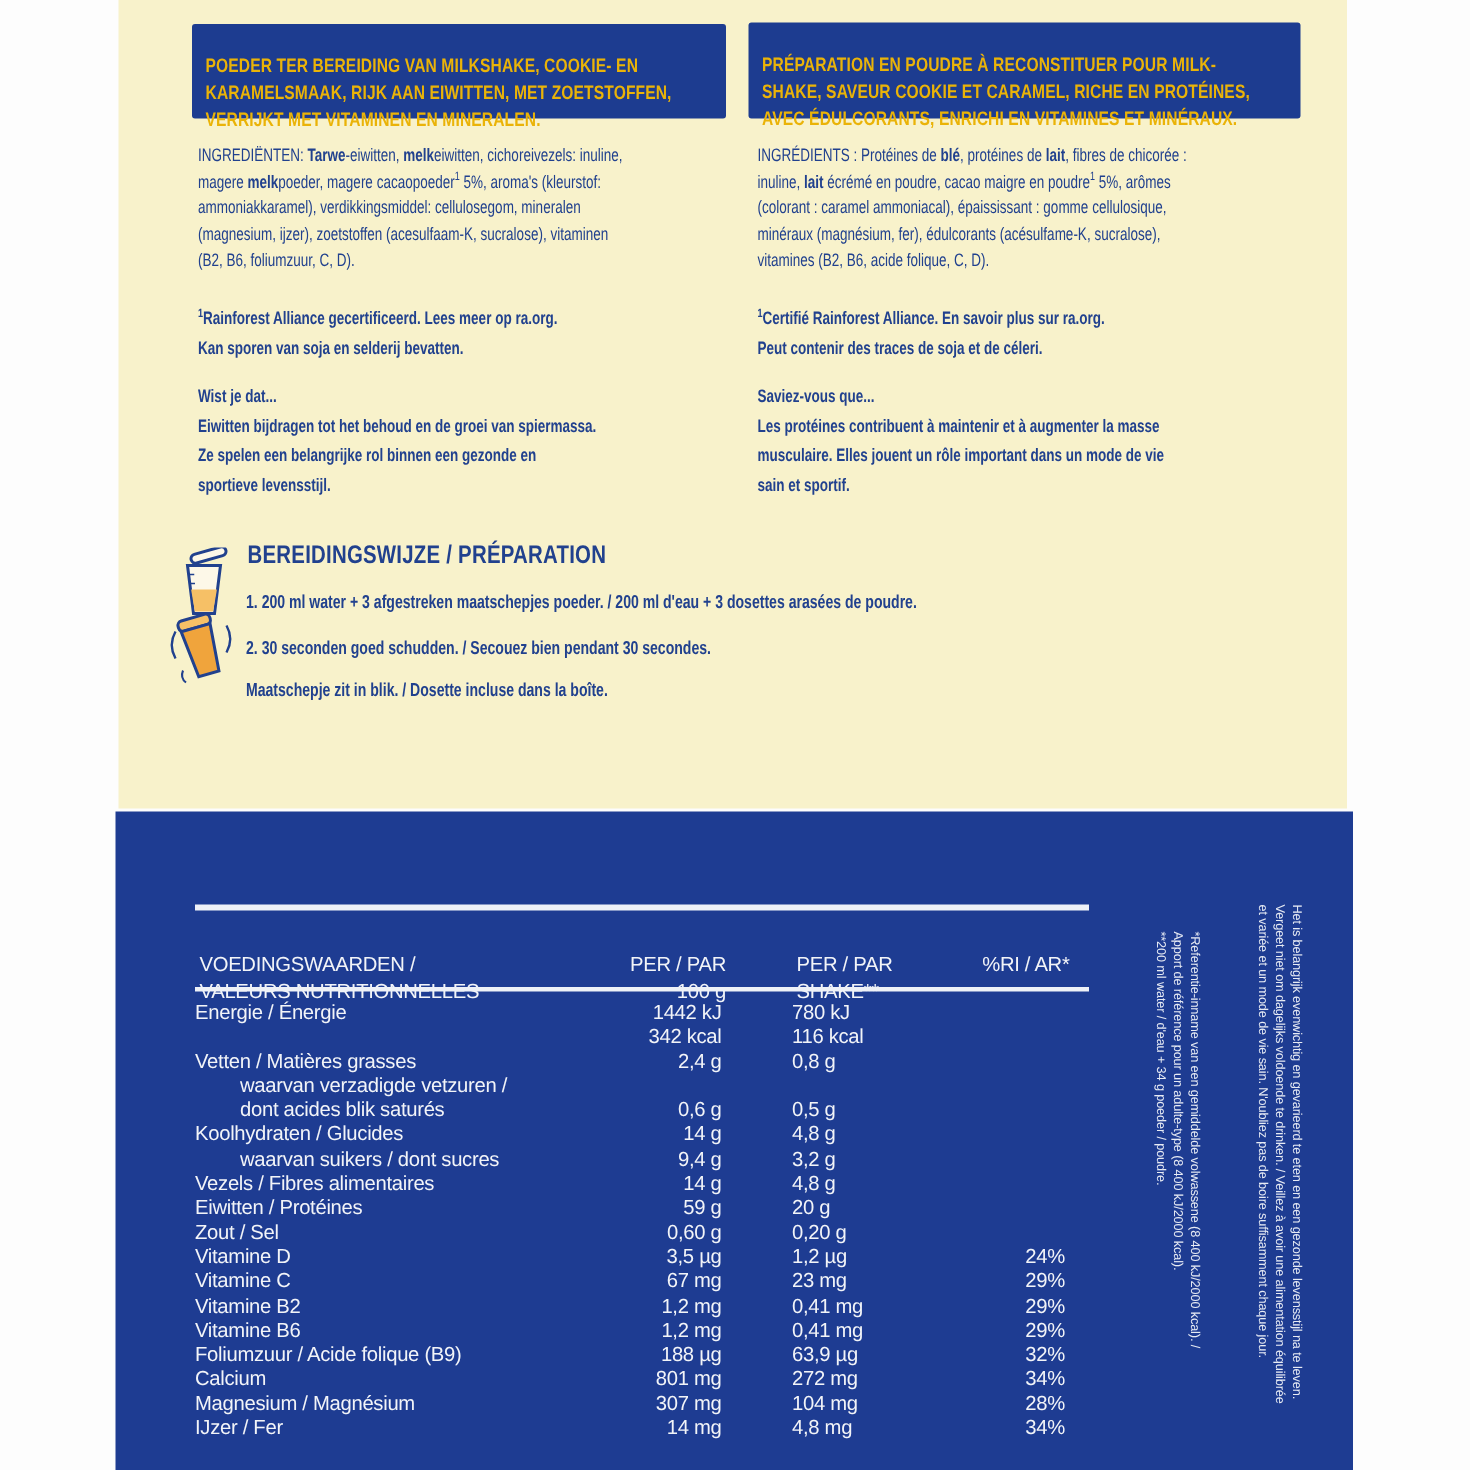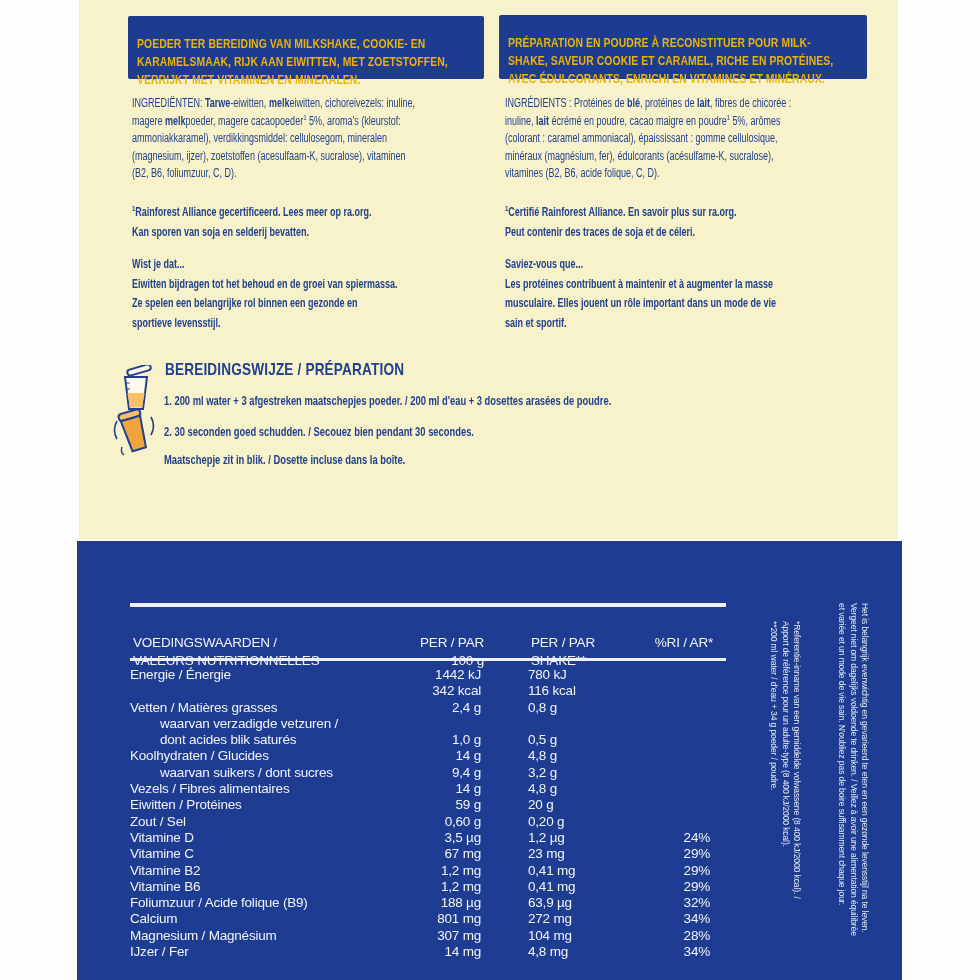--- a/index.html
+++ b/index.html
@@ -137,21 +137,21 @@
     <span class="vri"></span>
   </div>
         <div class="nrow">
     <span class="lab indent">waarvan verzadigde vetzuren /</span>
     <span class="v100"></span>
     <span class="vshk"></span>
     <span class="vri"></span>
   </div>
         <div class="nrow">
     <span class="lab indent">dont acides blik saturés</span>
-    <span class="v100">1,0 g</span>
+    <span class="v100">0,6 g</span>
     <span class="vshk">0,5 g</span>
     <span class="vri"></span>
   </div>
         <div class="nrow">
     <span class="lab">Koolhydraten / Glucides</span>
     <span class="v100">14 g</span>
     <span class="vshk">4,8 g</span>
     <span class="vri"></span>
   </div>
         <div class="nrow">

